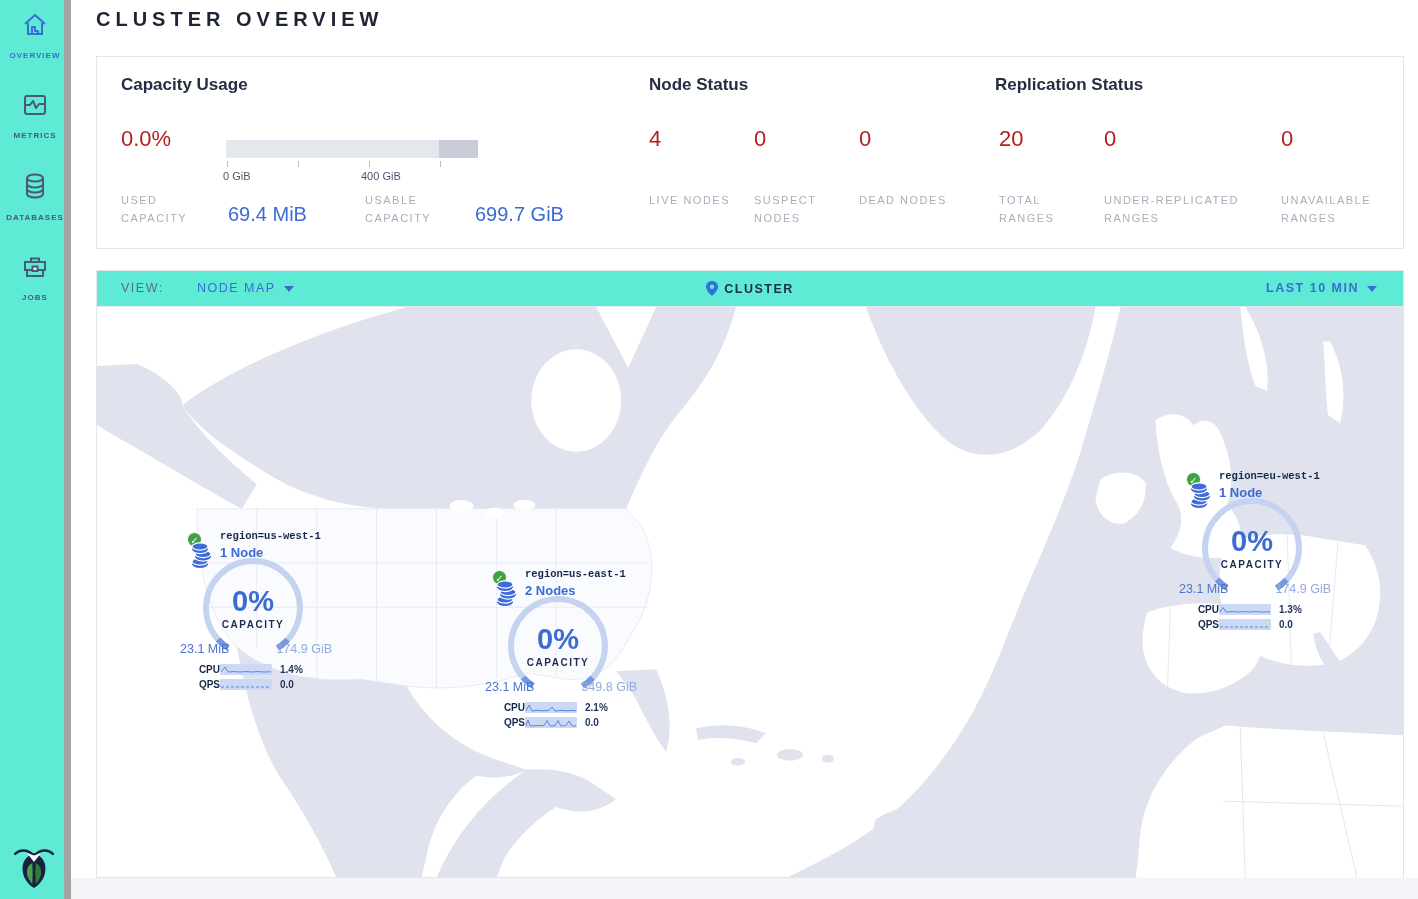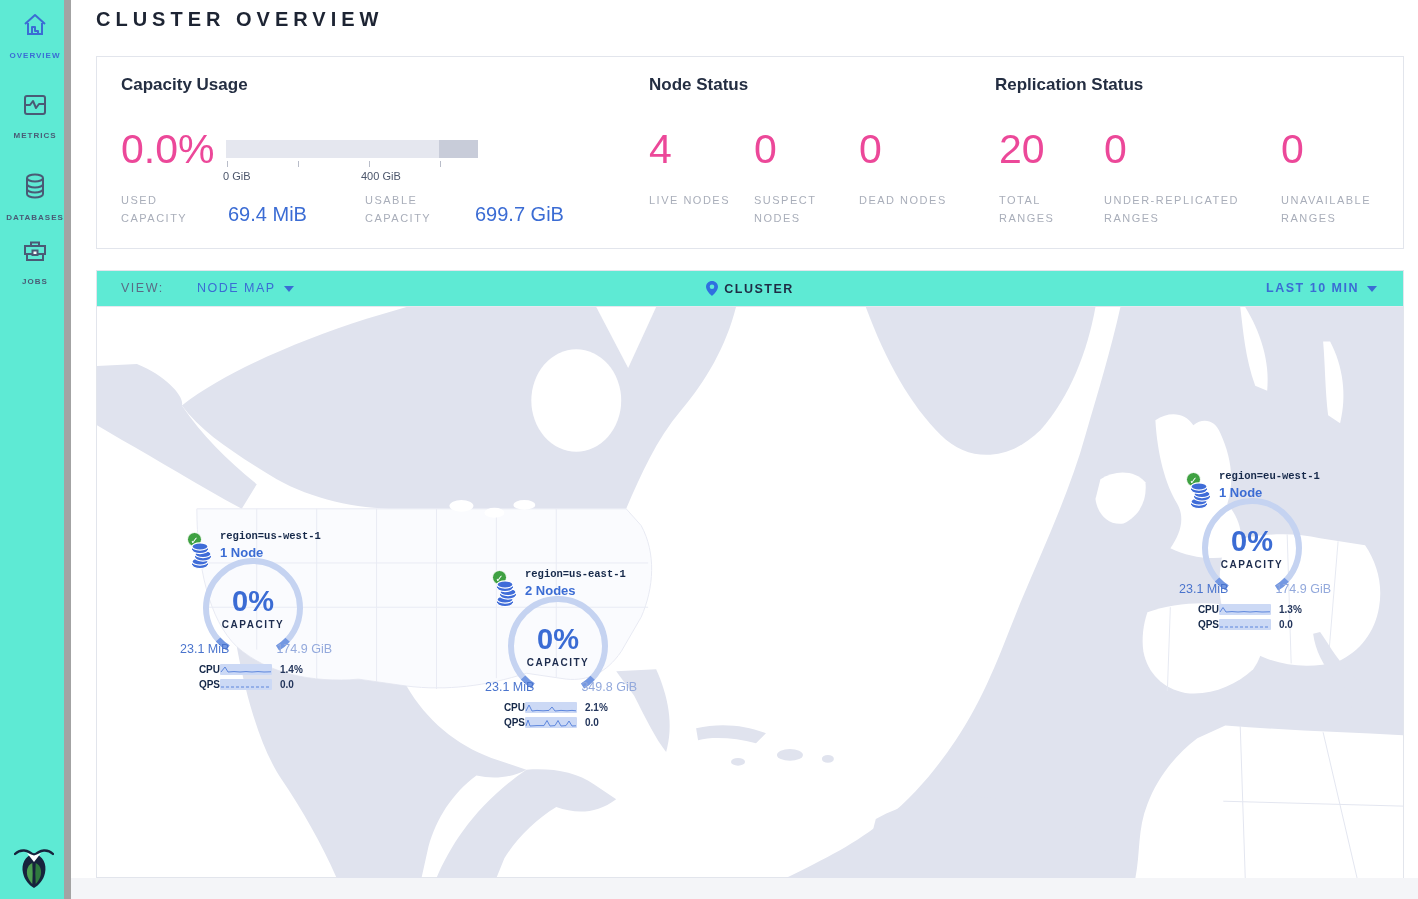--- a/index.html
+++ b/index.html
@@ -18,21 +18,21 @@
 
   
   .main { position:absolute; left:71px; top:0; width:1347px; height:899px; }
   .page-title { position:absolute; left:25px; top:8px; font-size:20px; font-weight:bold;
     letter-spacing:5px; color:#1d2433; }
 
   .card { position:absolute; background:#fff; border:1px solid #e2e5ec; }
   .summary-card { left:25px; top:56px; width:1308px; height:193px; }
 
   .sec-title { position:absolute; font-size:17px; font-weight:bold; color:#242e42; }
-  .big-num { position:absolute; font-size:41px; color:#ec4899; }
+  .big-num { position:absolute; font-size:22px; color:#b91c1c; }
   .stat-label { position:absolute; font-size:11px; letter-spacing:1.5px; color:#a9aeba;
     line-height:1.65; width:120px; }
   .stat-label.wide { width:170px; }
   .cap-value { position:absolute; font-size:20px; color:#3b6cd4; }
 
   .cap-bar { position:absolute; left:129px; top:83px; width:252px; height:18px; background:#e5e7ef; }
   .cap-bar .dark { position:absolute; right:0; top:0; width:39px; height:18px; background:#c8ccd9; }
   .tick { position:absolute; top:104px; width:1px; height:6px; background:#b9bdc9; }
   .tick-label { position:absolute; top:113px; font-size:11px; color:#4c566b; }
 
@@ -104,21 +104,21 @@
     </div>
     <div class="sb-item" style="top:172px;">
       <svg width="26" height="28" viewBox="0 0 26 28">
         <ellipse cx="13" cy="6" rx="8" ry="3.5" fill="none" stroke="#4a5a75" stroke-width="2"></ellipse>
         <path d="M5 6 L5 22 C5 24 8.6 25.5 13 25.5 C17.4 25.5 21 24 21 22 L21 6" fill="none" stroke="#4a5a75" stroke-width="2"></path>
         <path d="M5 12 C5 14 8.6 15.5 13 15.5 C17.4 15.5 21 14 21 12" fill="none" stroke="#4a5a75" stroke-width="2"></path>
         <path d="M5 17 C5 19 8.6 20.5 13 20.5 C17.4 20.5 21 19 21 17" fill="none" stroke="#4a5a75" stroke-width="2"></path>
       </svg>
       <span class="sb-label">DATABASES</span>
     </div>
-    <div class="sb-item" style="top:238px;">
+    <div class="sb-item" style="top:254px;">
       <svg width="26" height="26" viewBox="0 0 26 26">
         <rect x="3" y="8" width="20" height="8" fill="none" stroke="#4a5a75" stroke-width="2"></rect>
         <path d="M9 8 L9 4.5 L17 4.5 L17 8" fill="none" stroke="#4a5a75" stroke-width="2"></path>
         <path d="M5 16 L5 22 L21 22 L21 16" fill="none" stroke="#4a5a75" stroke-width="2"></path>
         <rect x="10.5" y="12.5" width="5" height="4.5" fill="#fff" stroke="#4a5a75" stroke-width="2"></rect>
       </svg>
       <span class="sb-label">JOBS</span>
     </div>
 
     <svg class="logo" viewBox="0 0 40 46">

